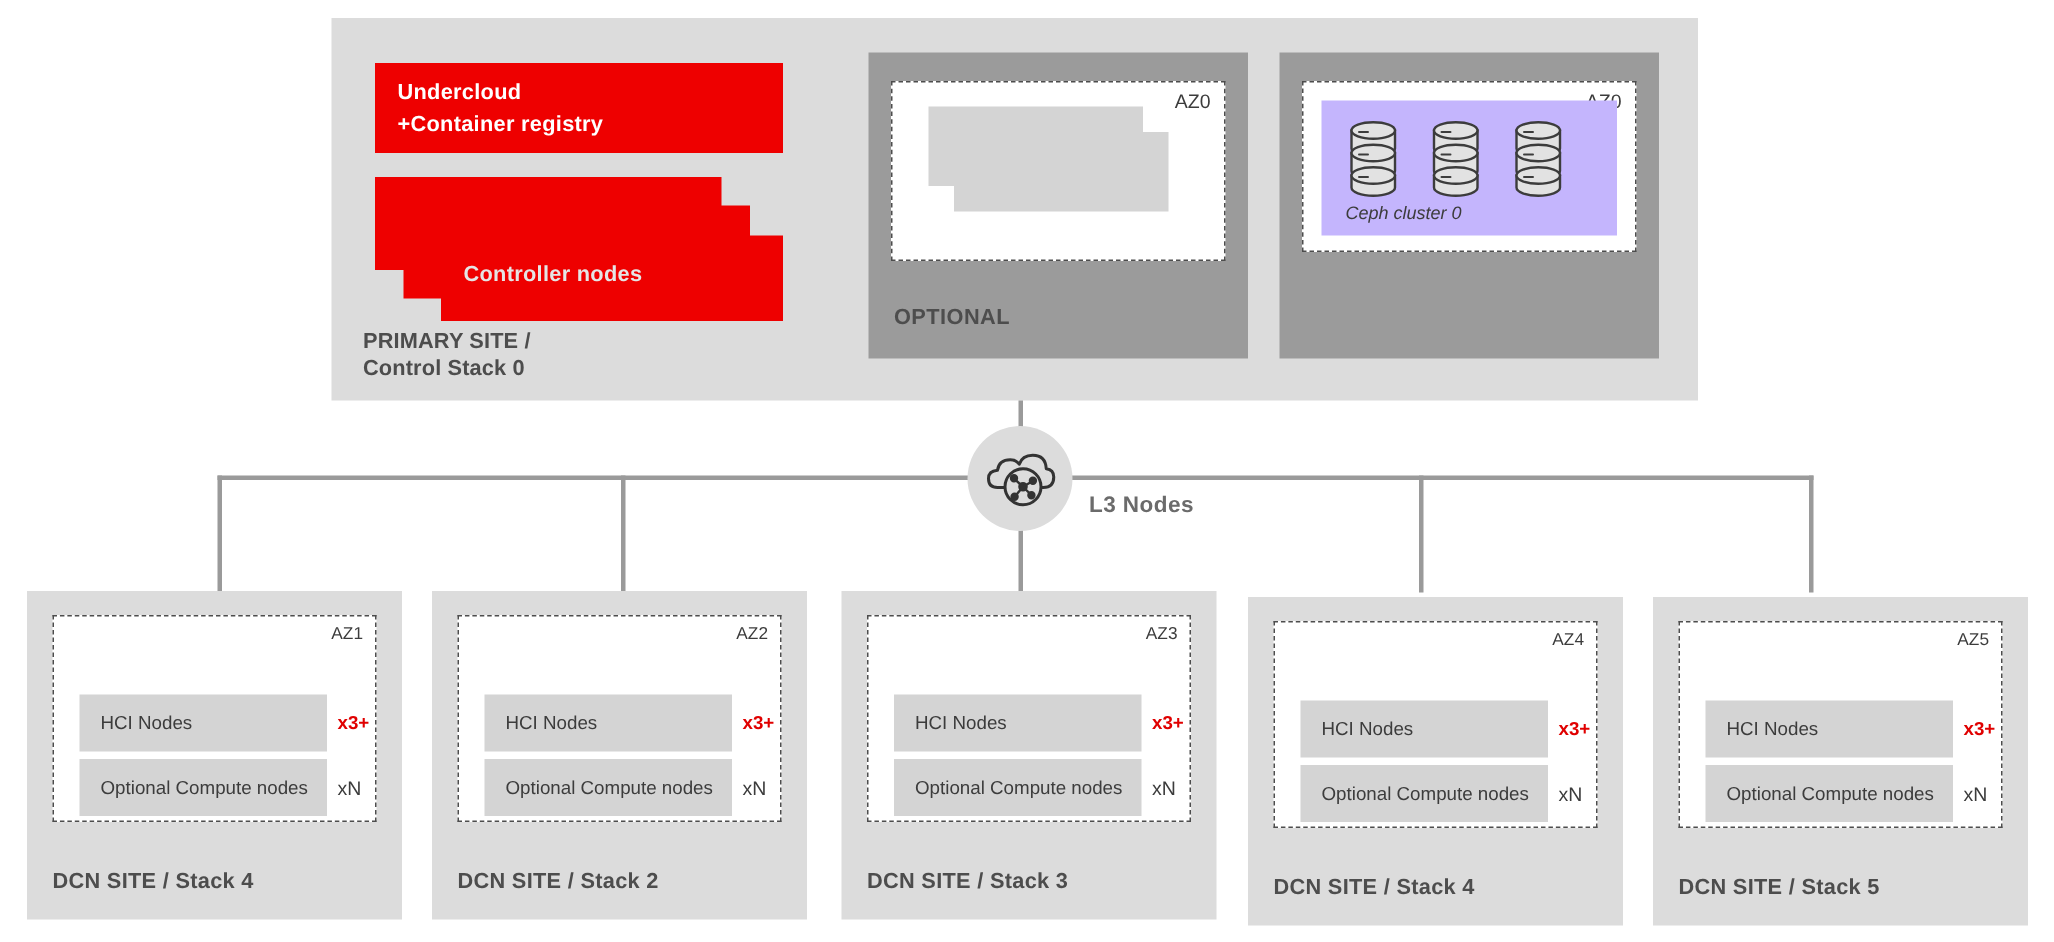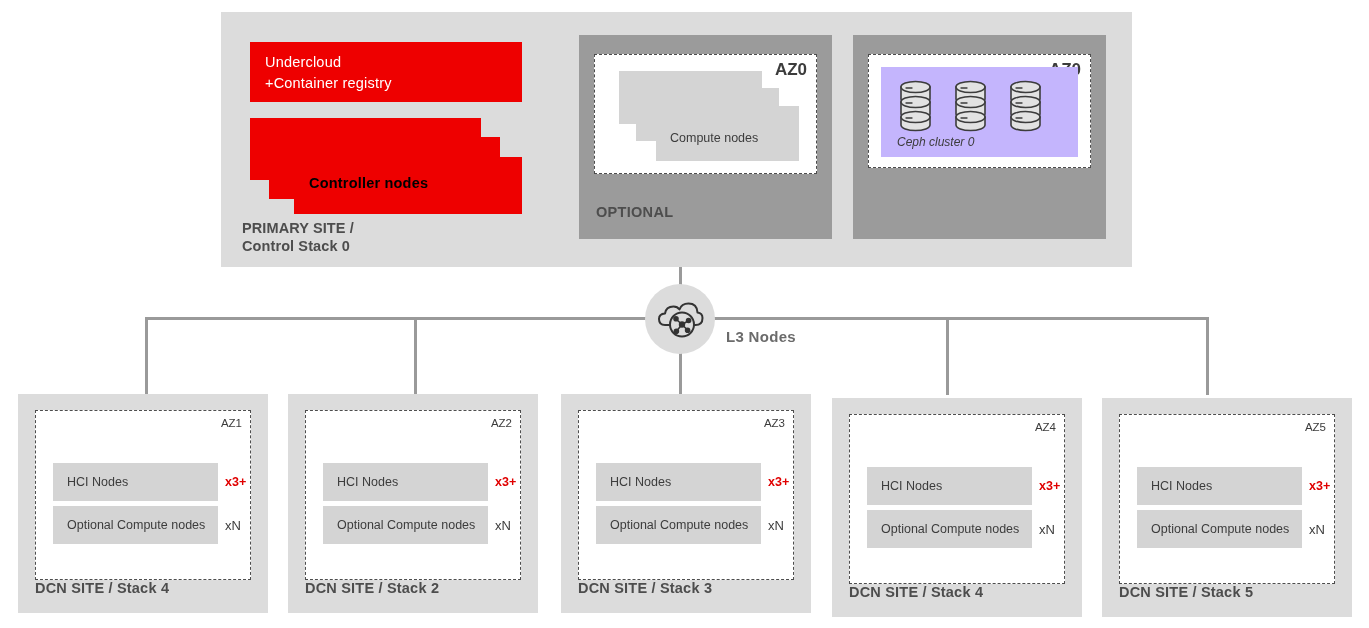--- a/index.html
+++ b/index.html
@@ -49,21 +49,21 @@
   
   .undercloud {
     position: absolute;
     left: 250px;
     top: 42px;
     width: 272px;
     height: 60px;
     background: #ee0000;
     color: #ffffff;
     font-size: 14.5px;
-    font-weight: normal;
+    font-weight: bold;
     line-height: 21px;
     padding: 10px 0 0 15px;
     box-sizing: border-box;
     white-space: pre-line;
     letter-spacing: 0.2px;
   }
 
   .ctrl-stack {
     position: absolute;
     left: 250px;
@@ -75,21 +75,21 @@
     position: absolute;
     width: 231px;
     height: 62px;
     background: #ee0000;
   }
   .ctrl-card.c1 { left: 0px;  top: 0px; }
   .ctrl-card.c2 { left: 19px; top: 19px; }
   .ctrl-card.c3 {
     left: 44px; top: 39px;
     width: 228px; height: 57px;
-    color: #000000;
+    color: #e5e5e5;
     font-size: 14.5px;
     font-weight: bold;
     padding: 18px 0 0 15px;
     box-sizing: border-box;
     letter-spacing: 0.2px;
   }
 
   
   .sub-panel {
     position: absolute;
@@ -119,23 +119,23 @@
     background: #ffffff;
     border: 1.5px dashed #4d4d4d;
     box-sizing: border-box;
   }
   .sub-panel.ceph .az-box { height: 114px; }
 
   .az-tag {
     position: absolute;
     right: 9px;
     top: 5px;
-    font-size: 17px;
+    font-size: 13px;
     color: #3c3c3c;
-    font-weight: bold;
+    font-weight: normal;
   }
 
   
   .compute-stack {
     position: absolute;
     left: 24px;
     top: 16px;
     width: 180px;
     height: 90px;
   }
@@ -213,21 +213,21 @@
     position: absolute;
     background: #dcdcdc;
     width: 250px;
     height: 219px;
   }
   .dcn-inner {
     position: absolute;
     left: 17px;
     top: 16px;
     width: 216px;
-    height: 170px;
+    height: 138px;
     border: 1.5px dashed #4d4d4d;
     background: #ffffff;
     box-sizing: border-box;
   }
   .dcn-az {
     position: absolute;
     right: 8px;
     top: 6px;
     font-size: 11.5px;
     color: #3c3c3c;
@@ -288,21 +288,20 @@
 
   <div class="primary-label">PRIMARY SITE /
 Control Stack 0</div>
 
   <div class="sub-panel optional">
     <div class="az-box">
       <span class="az-tag">AZ0</span>
       <div class="compute-stack">
         <div class="compute-card k1"></div>
         <div class="compute-card k2"></div>
-        <div class="compute-card k3">Compute nodes</div>
       </div>
     </div>
     <span class="sub-panel-label">OPTIONAL</span>
   </div>
 
   <div class="sub-panel ceph">
     <div class="az-box">
       <span class="az-tag">AZ0</span>
       <div class="ceph-inner">
         <div class="disks">

